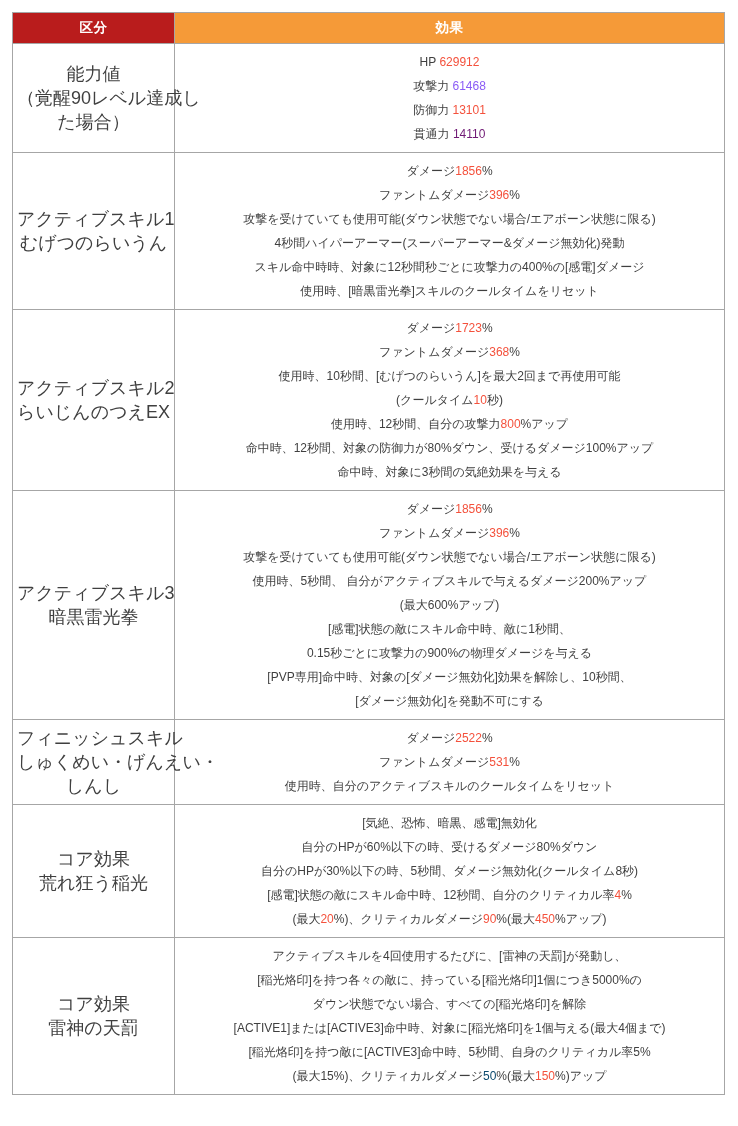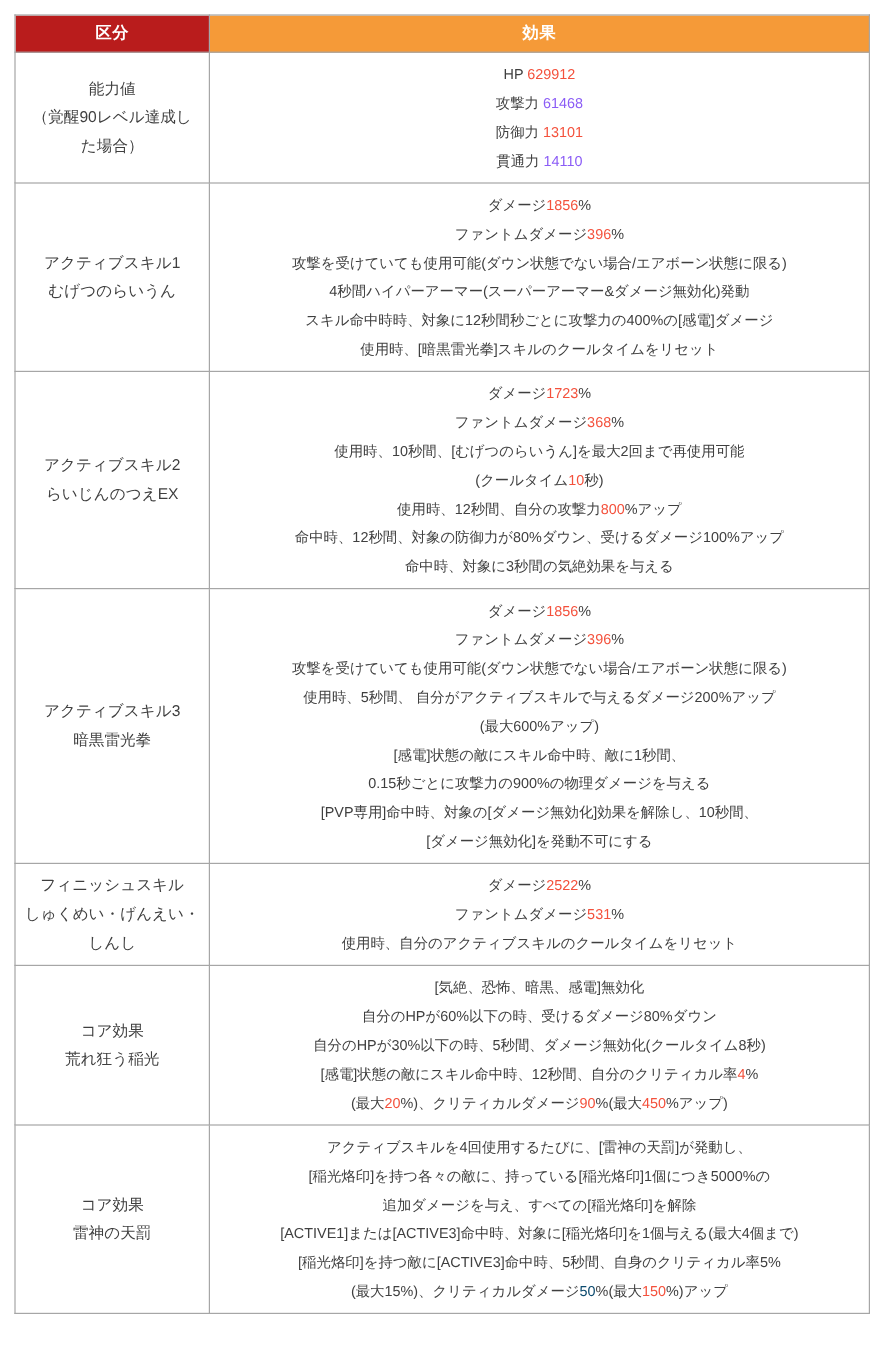--- a/index.html
+++ b/index.html
@@ -38,21 +38,21 @@
     font-size: 13.5px;
     font-weight: bold;
     height: 28px;
     padding: 3px 4px;
     letter-spacing: 0.5px;
   }
   col.c-label { width: 162px; }
   col.c-effect { width: 550px; }
 
   td.label-cell {
-    font-size: 13px;
+    font-size: 18px;
     line-height: 24px;
     color: #3f3f3f;
     padding: 8px 6px;
   }
   td.effect-cell {
     font-size: 12px;
     line-height: 24px;
     color: #3f3f3f;
     padding: 8px 6px;
   }
@@ -79,21 +79,21 @@
         <tr>
           <td class="label-cell">
             <span class="lbl-ln">能力値</span>
             <span class="lbl-ln">（覚醒90レベル達成し</span>
             <span class="lbl-ln">た場合）</span>
           </td>
           <td class="effect-cell">
             <span class="ln"><span>HP </span><span class="hl" style="color: rgb(244, 81, 60);">629912</span></span>
             <span class="ln"><span>攻撃力 </span><span class="hl" style="color: #8b5cf6;">61468</span></span>
             <span class="ln"><span>防御力 </span><span class="hl" style="color: rgb(244, 81, 60);">13101</span></span>
-            <span class="ln"><span>貫通力 </span><span class="hl" style="color: #8b5cf6;">14110</span></span>
+            <span class="ln"><span>貫通力 </span><span class="hl" style="color: #701a75;">14110</span></span>
           </td>
         </tr>
         <tr>
           <td class="label-cell">
             <span class="lbl-ln">アクティブスキル1</span>
             <span class="lbl-ln">むげつのらいうん</span>
           </td>
           <td class="effect-cell">
             <span class="ln"><span>ダメージ</span><span class="hl" style="color: rgb(244, 81, 60);">1856</span><span>%</span></span>
             <span class="ln"><span>ファントムダメージ</span><span class="hl" style="color: rgb(244, 81, 60);">396</span><span>%</span></span>
@@ -161,21 +161,21 @@
           </td>
         </tr>
         <tr>
           <td class="label-cell">
             <span class="lbl-ln">コア効果</span>
             <span class="lbl-ln">雷神の天罰</span>
           </td>
           <td class="effect-cell">
             <span class="ln"><span>アクティブスキルを4回使用するたびに、[雷神の天罰]が発動し、</span></span>
             <span class="ln"><span>[稲光烙印]を持つ各々の敵に、持っている[稲光烙印]1個につき5000%の</span></span>
-            <span class="ln"><span>追加ダメージを与え、すべての[稲光烙印]を解除</span></span>
+            <span class="ln"><span>ダウン状態でない場合、すべての[稲光烙印]を解除</span></span>
             <span class="ln"><span>[ACTIVE1]または[ACTIVE3]命中時、対象に[稲光烙印]を1個与える(最大4個まで)</span></span>
             <span class="ln"><span>[稲光烙印]を持つ敵に[ACTIVE3]命中時、5秒間、自身のクリティカル率5%</span></span>
             <span class="ln"><span>(最大15%)、クリティカルダメージ</span><span class="hl" style="color: #0c4a6e;">50</span><span>%(最大</span><span class="hl" style="color: rgb(244, 81, 60);">150</span><span>%)アップ</span></span>
           </td>
         </tr>
       </tbody>
   </table>
 </div>
 
 </body></html>

